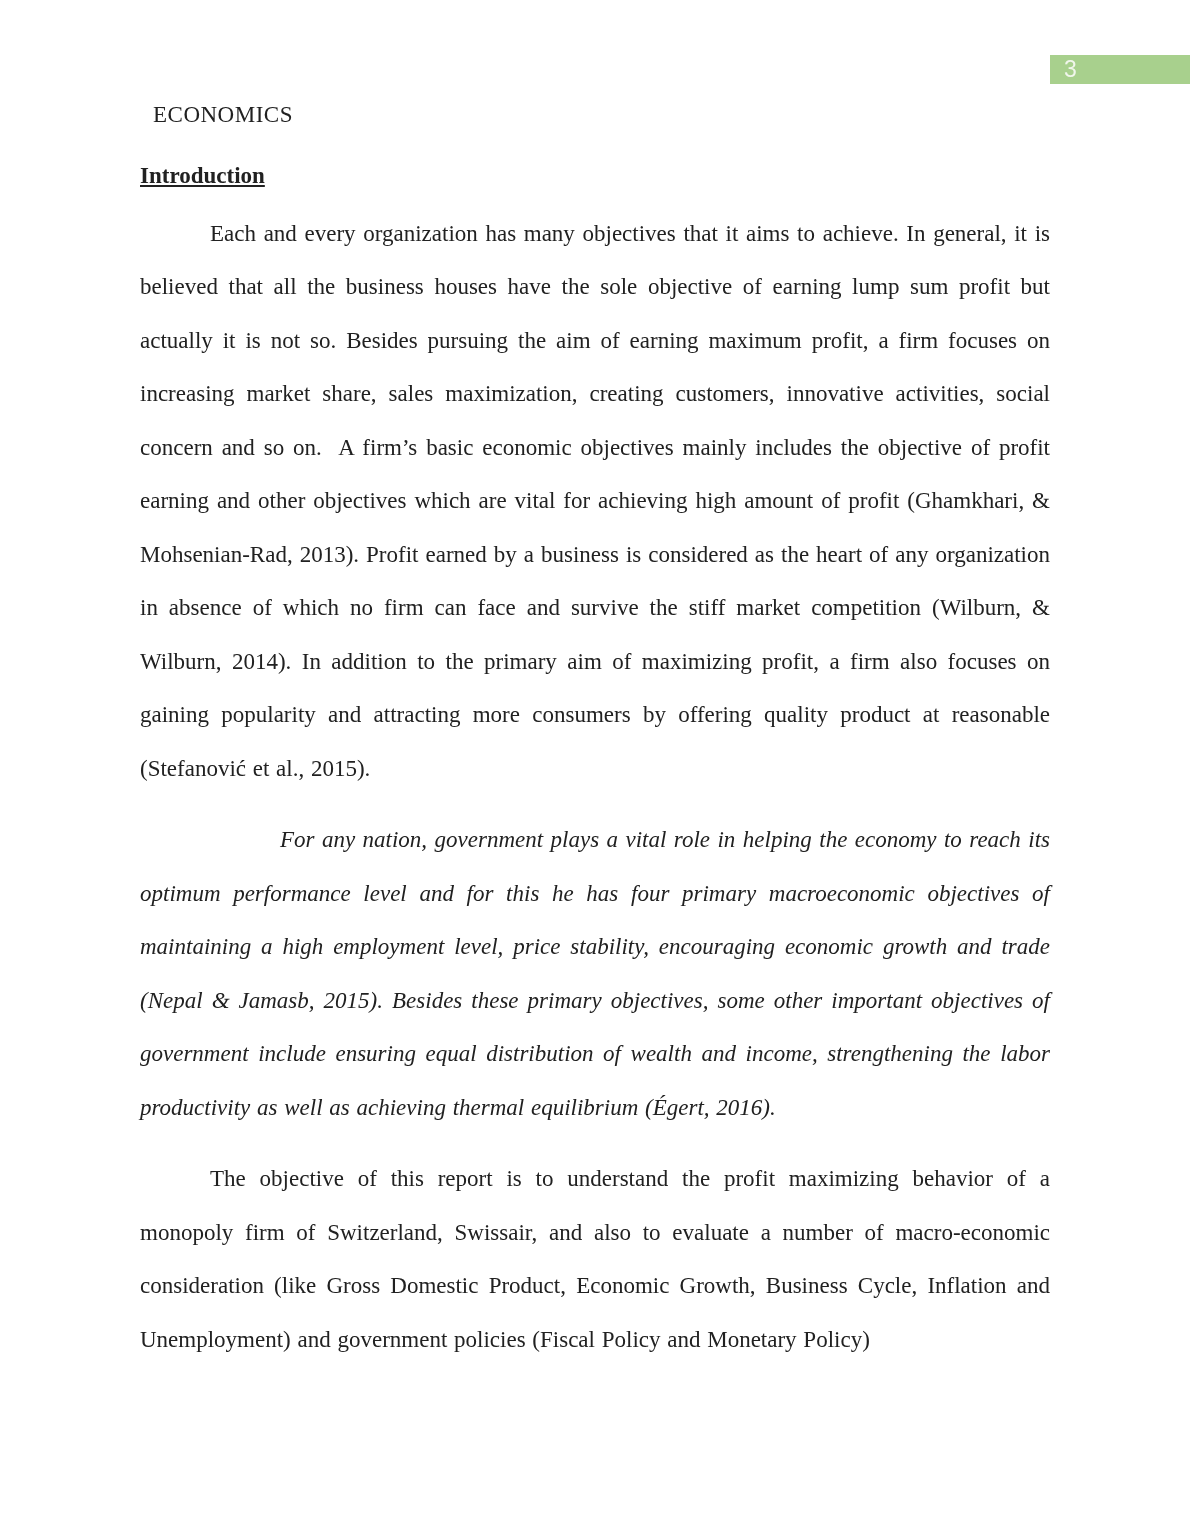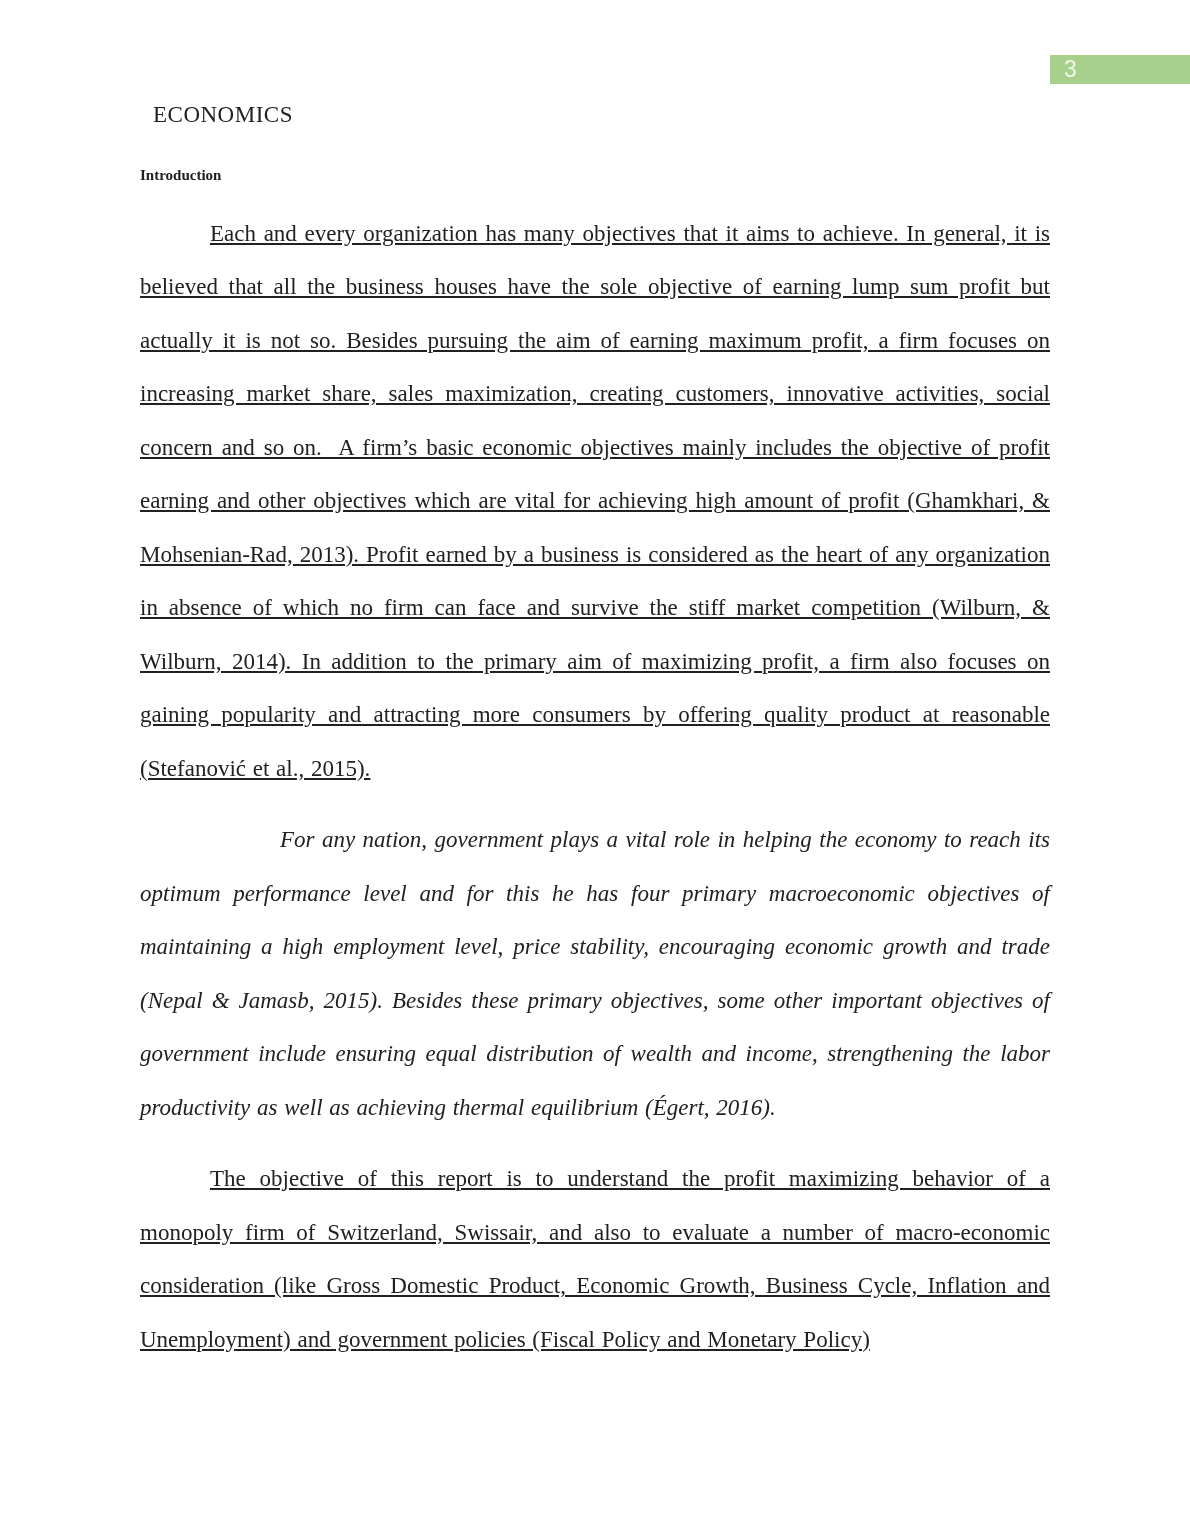--- a/index.html
+++ b/index.html
@@ -45,33 +45,34 @@
     padding-left: 14px;
     color: #f1f6ec;
   }
   .content {
     position: absolute;
     left: 140px;
     top: 149px;
     width: 910px;
   }
   .section-heading {
-    font-size: 15px;
+    font-size: 23px;
     font-weight: bold;
     line-height: 53.5px;
     margin: 0 0 4px 0;
+    text-decoration: underline;
   }
   .para {
     font-size: 23px;
     line-height: 53.5px;
     text-align: justify;
     margin: 0 0 18px 0;
     word-spacing: 1px;
   }
-  .indent-normal { text-indent: 70px; text-decoration: underline; }
+  .indent-normal { text-indent: 70px; }
   .indent-large  { text-indent: 140px; font-style: italic; }
 </style>
 </head>
 <body style="background: rgb(255, 255, 255); color: rgb(33, 33, 33);">
 
 <div class="page">
 
   <div class="header-title">ECONOMICS</div>
 
   <div class="page-badge" style="background: rgb(168, 208, 141);">

